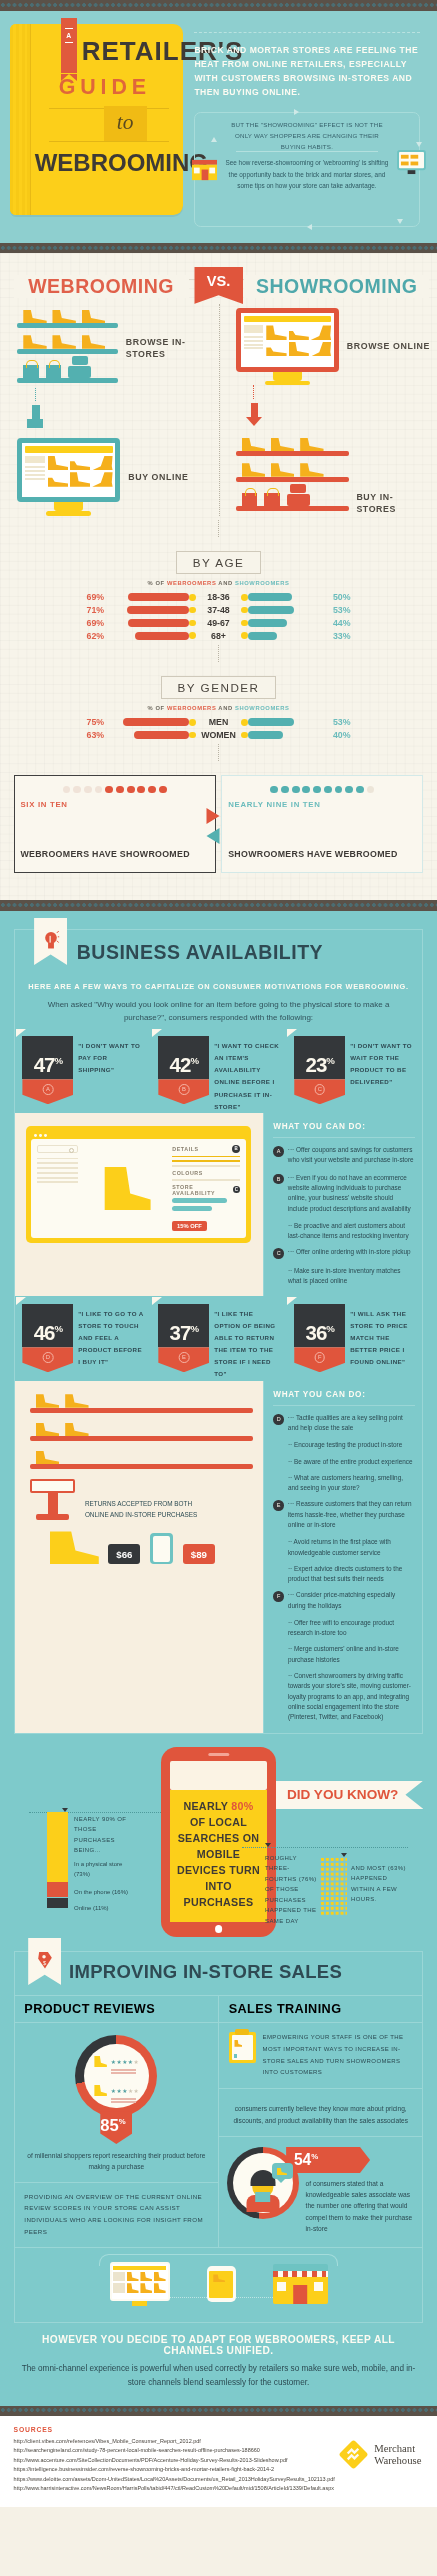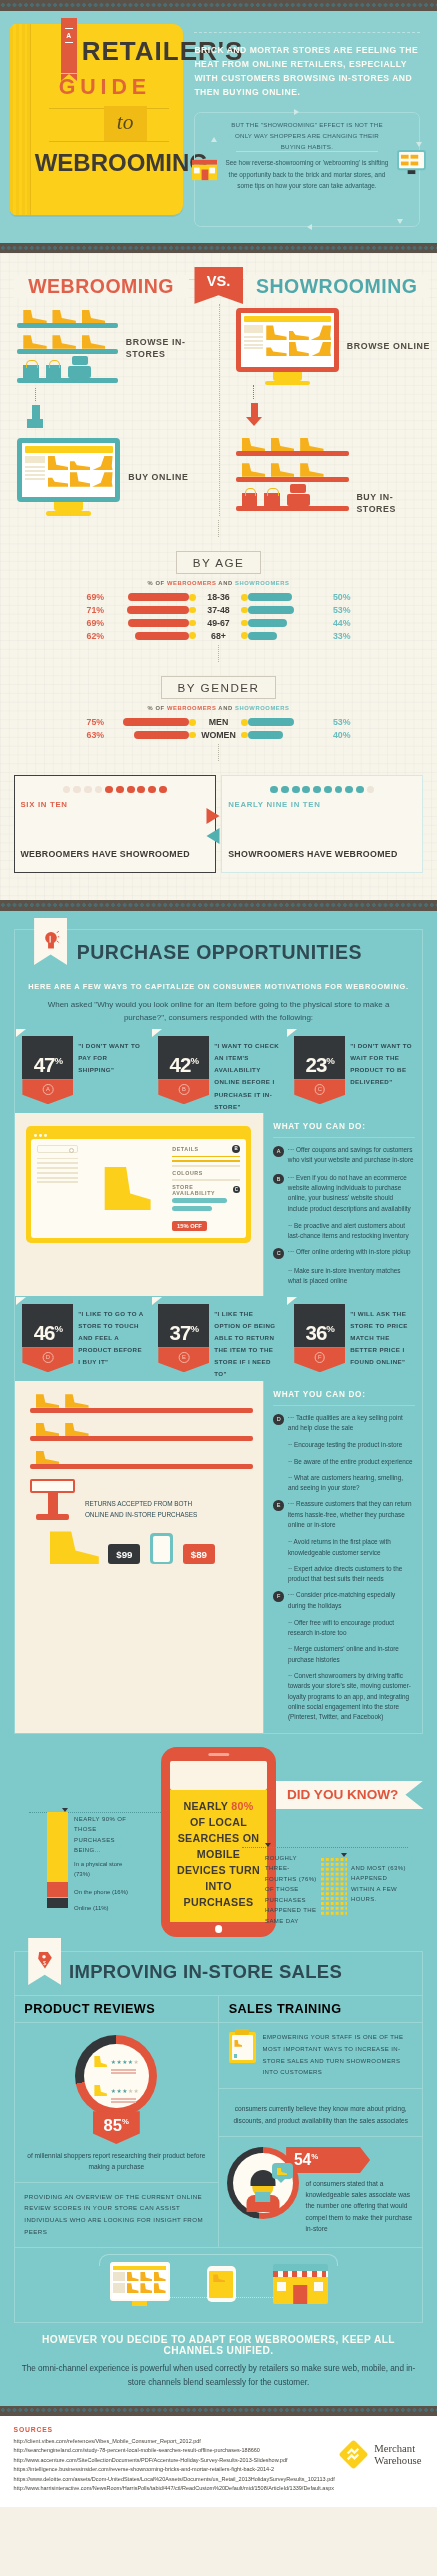--- a/index.html
+++ b/index.html
@@ -425,21 +425,21 @@
   }
   .donut-in { position:absolute; inset:0; z-index:2; display:flex; flex-direction:column;
               justify-content:center; align-items:center; gap: 4.9px;}
   .rev-item { display:flex; gap:3.9px; align-items:center;}
   .rev-shoe { width:13.6px;height:11.7px;background:#fccf1a;
     clip-path: polygon(8% 0, 48% 0, 56% 60%, 100% 76%, 100% 100%, 8% 100%);}
   .stars { font-size: 5.8px; color:#4f9ea0; letter-spacing:0.5px;}
   .stars i { color:#cfc7b6; font-style:normal;}
   .rev-lines span{display:block;width:25px;height:1.5px;background:#e9b7ab;margin-top:1.5px;}
   .pct-pen {
-    width: 47px; margin: -5.8px auto 0; background:#e0553c; color:#fff; text-align:center;
+    width: 32px; margin: -5.8px auto 0; background:#e0553c; color:#fff; 
     font-size:16.6px; font-weight:bold; padding: 4.9px 0 7.8px;
     clip-path: polygon(0 0, 100% 0, 100% 68%, 50% 100%, 0 68%);
   }
   .pct-pen sup { font-size: 7.8px;}
   .cap { font-size: 6.6px; color:#2b4a52; text-align:center; line-height:1.7; padding: 5.8px 11.7px 9.7px;}
   .note-caps { font-size:6.2px; color:#2b4a52; letter-spacing:0.4px; line-height:1.9;
                padding: 7.8px 9.7px 9.7px; border-top:1px solid #9ad6d6;}
   .train-top { display:flex; gap:6.8px; padding: 8.8px 7.8px 8.8px 9.7px; }
   .clip { width:27px; height:31px; background:#fccf1a; border-radius:1.9px; position:relative; flex:0 0 27px;}
   .clip .pg { position:absolute; inset:2.9px 2.9px 2.9px 2.9px; background:#fdfbf2; border-radius:1px;}
@@ -858,21 +858,21 @@
       <div class="biz-title-row">
         <div class="bookmark">
           <span class="fold"></span>
           <svg class="bulb" width="17.5" height="21.4" viewBox="0 0 18 22">
             <circle cx="9" cy="8" r="6" fill="#e0553c"></circle>
             <rect x="6" y="13" width="6" height="6" fill="#e0553c"></rect>
             <rect x="7.5" y="6" width="1.2" height="7" fill="#fbf7ec"></rect>
             <path d="M15 3 L17 1 M16 7 L18 7 M15 11 L17 13" stroke="#e0553c" stroke-width="1" fill="none"></path>
           </svg>
         </div>
-        <div class="biz-h">PURCHASE OPPORTUNITIES</div>
+        <div class="biz-h">BUSINESS AVAILABILITY</div>
       </div>
       <div class="biz-sub">HERE ARE A FEW WAYS TO CAPITALIZE ON CONSUMER MOTIVATIONS FOR WEBROOMING.</div>
       <div class="biz-q">When asked "Why would you look online for an item before going to the physical store to make a purchase?", consumers responded with the following:</div>
 
       <div class="stat3" id="stats-a">
           <div class="stat-cell">
             <div class="pennant">
               <div class="pen-top">
                 <span class="fold"></span>
                 <div class="pen-num">47<sup>%</sup></div>
@@ -1036,21 +1036,21 @@
             <div style="display:flex;gap:9.7px;align-items:flex-end">
               <div style="width:45px">
                 <div style="height:13.6px;background:#fdfbf2;border:2.9px solid #e0553c;border-radius:1.9px"></div>
                 <div style="width:9.7px;height:21.4px;background:#e0553c;margin:0 auto"></div>
                 <div style="width:33px;height:5.8px;background:#e0553c;margin:0 auto;border-radius:1.9px"></div>
               </div>
               <div class="returns-txt" style="width:125px">RETURNS ACCEPTED FROM BOTH ONLINE AND IN-STORE PURCHASES</div>
             </div>
             <div class="tagrow" style="padding-top:11.7px">
               <div style="width:53px;height:33px;background:#fccf1a;clip-path:polygon(8% 0,48% 0,56% 58%,100% 76%,100% 100%,8% 100%)"></div>
-              <div class="ptag dark">$99</div>
+              <div class="ptag dark">$66</div>
               <div style="width:23.4px;height:31px;background:#6ec3c2;border-radius:3.9px;position:relative">
                 <div style="position:absolute;inset:2.9px;background:#fdfbf2;border-radius:1.9px"></div>
               </div>
               <div class="ptag">$89</div>
             </div>
           </div>
         </div>
         <div class="split-right">
           <div class="wycd">WHAT YOU CAN DO:</div>
           <div id="tips-b">

